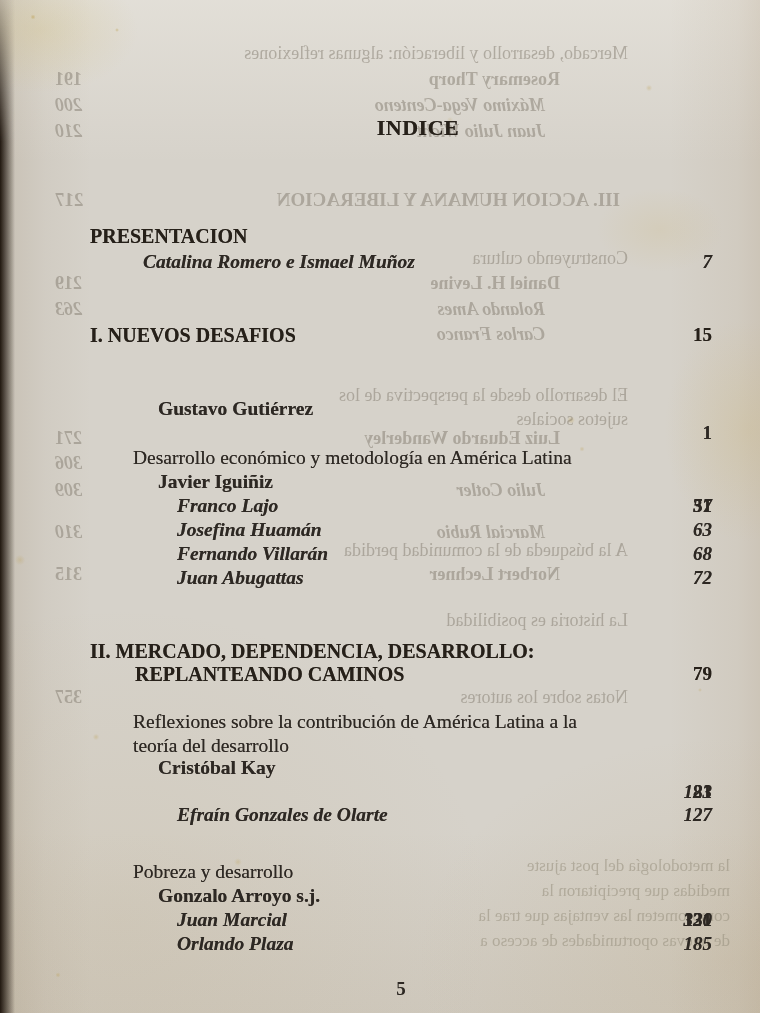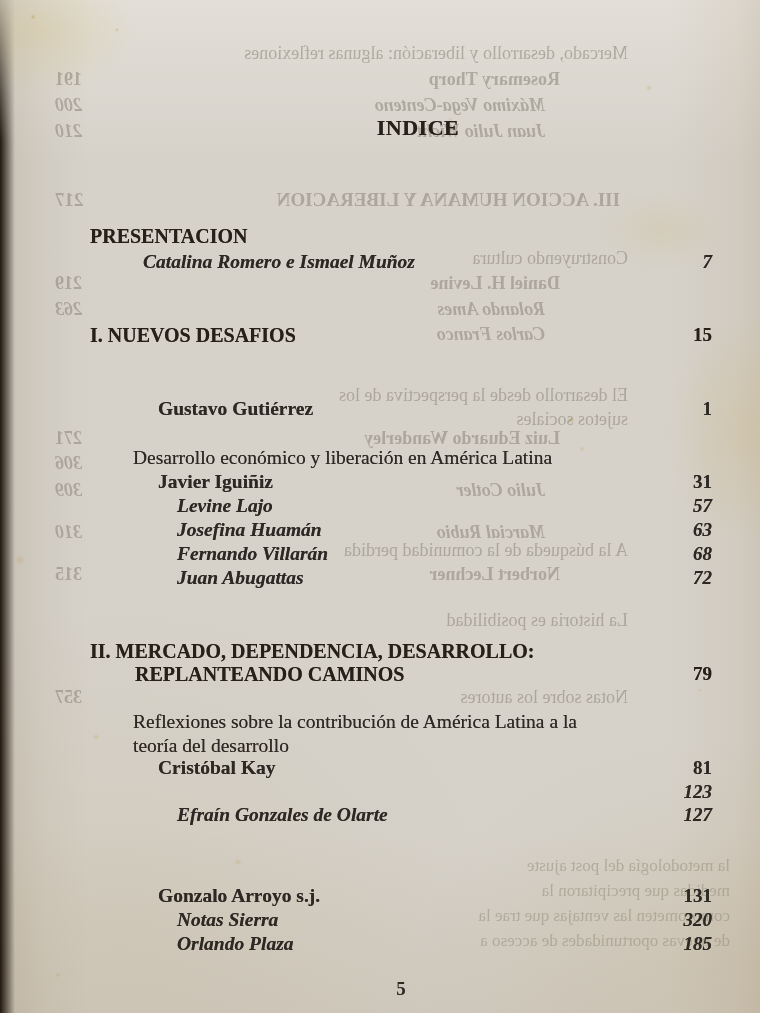--- a/index.html
+++ b/index.html
@@ -51,21 +51,21 @@
         text-shadow:0 0 .5px rgba(45,40,35,.7);}
   .line .num{margin-left:auto;font-weight:700;font-size:19px;padding-left:10px;}
   .h{font-weight:700;font-size:20px;color:#262019;}
   .t{font-size:19.5px;}
   .b{font-weight:700;font-size:19.5px;}
   .i{font-style:italic;font-weight:600;font-size:19.5px;}
   .bi{font-style:italic;font-weight:700;font-size:19.5px;}
   .in0{padding-left:0;font-family:Liberation Serif, serif;}
   .inc{padding-left:45px;align-items:center;}
   .in1{padding-left:43px;}
-  .inb{padding-left:68px;}
+  .inb{padding-left:68px;flex-direction:column;}
   .ini{padding-left:87px;}
   .inbi{padding-left:53px;}
   .doc-title{position:absolute;top:115px;left:34px;right:0;text-align:center;
     font-weight:700;font-size:22px;letter-spacing:.5px;color:#262019;
     text-shadow:0 0 .5px rgba(45,40,35,.7);}
   .footer{position:absolute;top:978px;left:0;right:0;text-align:center;
     font-weight:700;font-size:19px;color:#2d2823;}
 </style>
 </head>
 <body>
@@ -172,28 +172,28 @@
         <span>I. NUEVOS DESAFIOS</span>
         <span class="num">15</span>
       </div>
 
     <div class="line b inb" style="top:397px">
         <span>Gustavo Gutiérrez</span>
         <span class="num">1</span>
       </div>
 
     <div class="line t in1" style="top:446px">
-        <span>Desarrollo económico y liberación en América Latina</span>
+        <span>Desarrollo económico y metodología en América Latina</span>
       </div>
     <div class="line b inb" style="top:470px">
         <span>Javier Iguiñiz</span>
         <span class="num">31</span>
       </div>
     <div class="line i ini" style="top:494px">
-        <span>Levine Lajo</span>
+        <span>Franco Lajo</span>
         <span class="num">57</span>
       </div>
     <div class="line i ini" style="top:518px">
         <span>Josefina Huamán</span>
         <span class="num">63</span>
       </div>
     <div class="line i ini" style="top:542px">
         <span>Fernando Villarán</span>
         <span class="num">68</span>
       </div>
@@ -221,26 +221,29 @@
         <span class="num">81</span>
       </div>
     <div class="line i ini" style="top:780px">
         <span class="num">123</span>
       </div>
     <div class="line i ini" style="top:803px">
         <span>Efraín Gonzales de Olarte</span>
         <span class="num">127</span>
       </div>
 
+    <div class="line t in1" style="top:860px">
+        <span>Pobreza y desarrollo</span>
+      </div>
     <div class="line b inb" style="top:884px">
         <span>Gonzalo Arroyo s.j.</span>
         <span class="num">131</span>
       </div>
     <div class="line i ini" style="top:908px">
-        <span>Notas Sierra</span>
+        <span>Juan Marcial</span>
         <span class="num">320</span>
       </div>
     <div class="line i ini" style="top:932px">
         <span>Orlando Plaza</span>
         <span class="num">185</span>
       </div>
 
     <div class="footer">5</div>
   </div>
 

